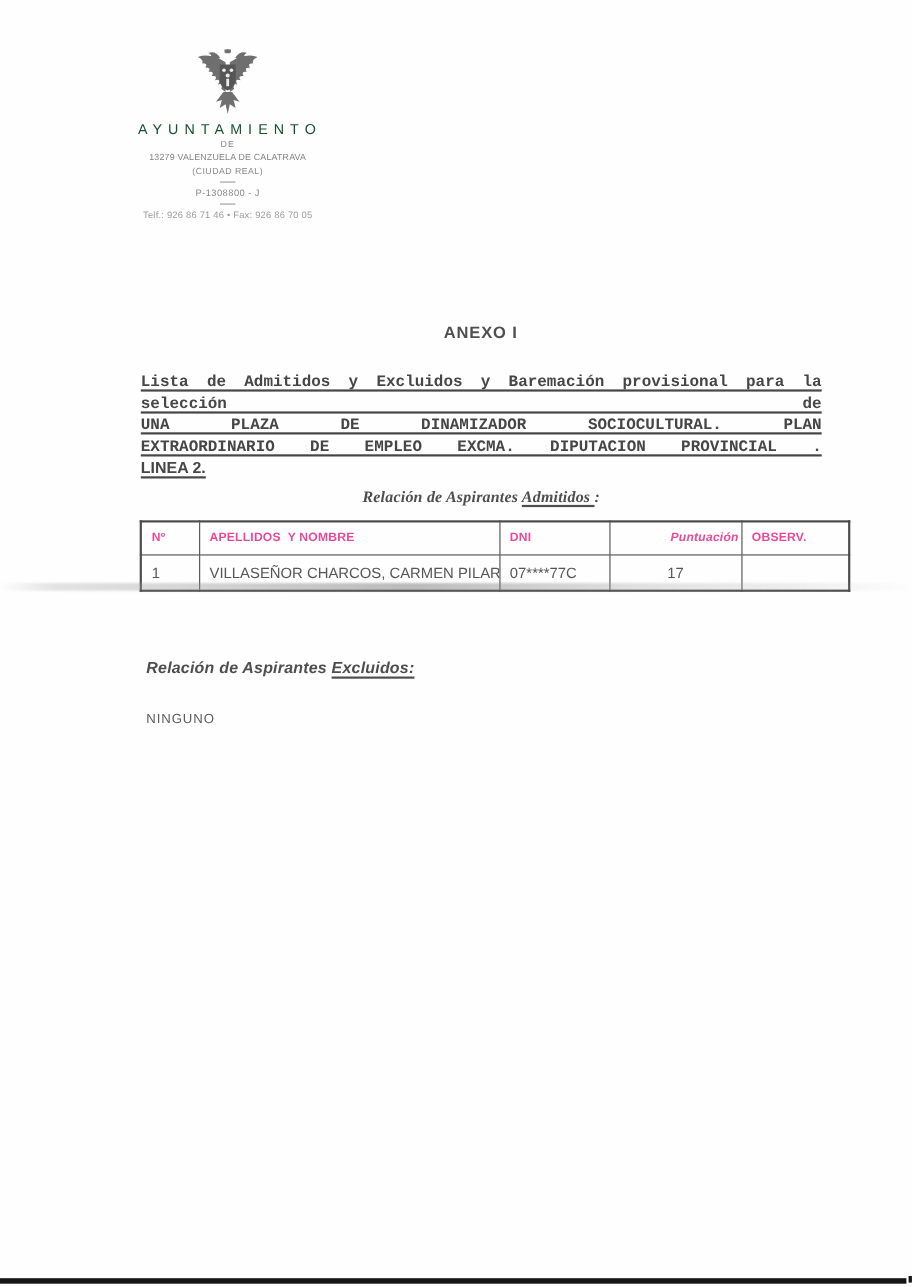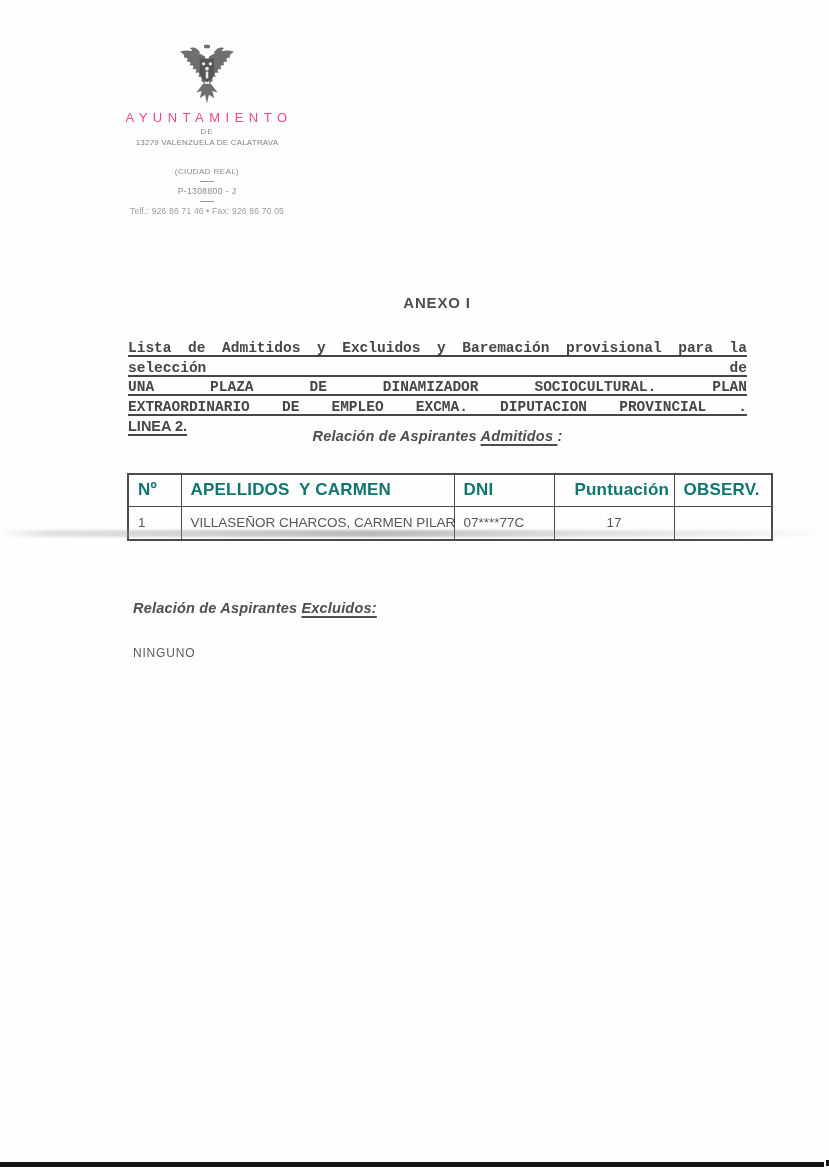--- a/index.html
+++ b/index.html
@@ -16,26 +16,26 @@
     background: #fffefe;
   }
 
   
   .letterhead {
     position: absolute; left: 118px; top: 44px; width: 178px;
     text-align: center;
   }
   .crest { display: block; margin: 0 auto 4px auto; }
   .lh-name {
-    font-size: 13px; letter-spacing: 5.5px; color: #ec4899;
+    font-size: 13px; letter-spacing: 5.5px; color: #14532d;
     margin-top: 2px; white-space: nowrap; padding-left: 4px;
   }
   .lh-de { font-size: 8px; color: #8a8a8a; letter-spacing: 1px; margin-top: 2px; }
   .lh-address { font-size: 8px; color: #828282; margin-top: 2px; letter-spacing: 0.2px; white-space: nowrap; }
-  .lh-province { font-size: 8px; color: #8a8a8a; margin-top: 20px; letter-spacing: 0.4px; }
+  .lh-province { font-size: 8px; color: #8a8a8a; margin-top: 4px; letter-spacing: 0.4px; }
   .lh-rule { width: 14px; height: 0; border: none; border-top: 1.5px solid #9a9a9a; margin: 5px auto 4px auto; }
   .lh-cif { font-size: 8.5px; color: #8a8a8a; letter-spacing: 0.4px; }
   .lh-contact { font-size: 8.5px; color: #9b9b9b; letter-spacing: 0.2px; margin-top: 3px; white-space: nowrap; filter: blur(0.3px); }
 
   
   .anexo {
     position: absolute; left: 128px; top: 294px; width: 618px;
     text-align: center; font-weight: bold; font-size: 15px;
     letter-spacing: 0.8px; color: #4f4f4f;
   }
@@ -45,23 +45,23 @@
   .hline {
     font-weight: bold; font-size: 14.5px; line-height: 19.5px;
     color: #464646; text-align: justify;
     text-decoration: underline; text-decoration-thickness: 1.5px;
     text-underline-offset: 3px;
   }
   .hline.just { text-align-last: justify; font-family: Liberation Mono, monospace; }
 
   
   .rel-adm {
-    position: absolute; left: 128px; top: 428px; width: 619px;
+    position: absolute; left: 128px; top: 444px; width: 619px;
     text-align: center; font-style: italic; font-weight: bold;
-    font-size: 14.5px; color: #4e4e4e; letter-spacing: 0.2px;
+    font-size: 14.5px; color: #4e4e4e; letter-spacing: 0.2px; font-family: Liberation Serif, serif;
   }
   .u { text-decoration: underline; text-decoration-thickness: 1.5px; text-underline-offset: 2.5px; }
 
   .rel-exc {
     position: absolute; left: 133px; top: 600px;
     font-style: italic; font-weight: bold; font-size: 14.5px;
     color: #4e4e4e; letter-spacing: 0.2px;
   }
 
   .ninguno {
@@ -73,25 +73,25 @@
   table.admitted {
     position: absolute; left: 127px; top: 473px; width: 644px;
     border-collapse: collapse; table-layout: fixed;
     border: 2px solid #4c4c4c;
   }
   table.admitted th, table.admitted td {
     border: 1.5px solid #4c4c4c;
     overflow: hidden; white-space: pre;
   }
   table.admitted th {
-    font-size: 17px; font-weight: bold; color: #0f766e;
+    font-size: 11px; font-weight: bold; color: #ec4899;
     text-align: left; padding: 5px 9px 6px 9px; height: 30px;
     vertical-align: middle; letter-spacing: 0.2px;
   }
-  table.admitted th.c { text-align: left; padding-left: 20px; padding-right: 2px; }
+  table.admitted th.c { text-align: right; padding-left: 20px; padding-right: 2px; font-style: italic; }
   table.admitted td {
     font-size: 13.5px; color: #565656; height: 33px;
     padding: 3px 9px; vertical-align: middle;
   }
   table.admitted td.c { text-align: center; }
 
   
   .smudge {
     position: absolute; left: 0; top: 530px; width: 829px; height: 7px;
     background: linear-gradient(90deg,
@@ -160,21 +160,21 @@
     <colgroup>
       <col style="width:53px">
         <col style="width:273px">
         <col style="width:100px">
         <col style="width:120px">
         <col style="width:98px">
     </colgroup>
     <thead>
       <tr>
         <th>Nº</th>
-        <th>APELLIDOS  Y CARMEN</th>
+        <th>APELLIDOS  Y NOMBRE</th>
         <th>DNI</th>
         <th class="c">Puntuación</th>
         <th>OBSERV.</th>
       </tr>
     </thead>
     <tbody>
       <tr>
         <td>1</td>
         <td>VILLASEÑOR CHARCOS, CARMEN PILAR</td>
         <td>07****77C</td>

